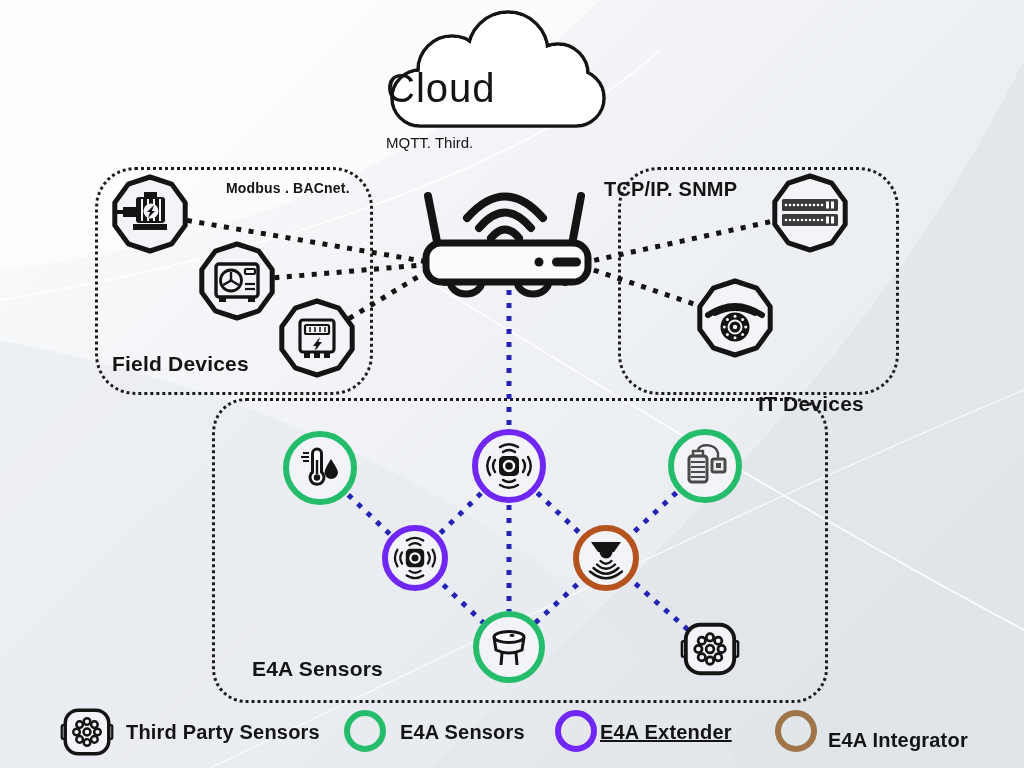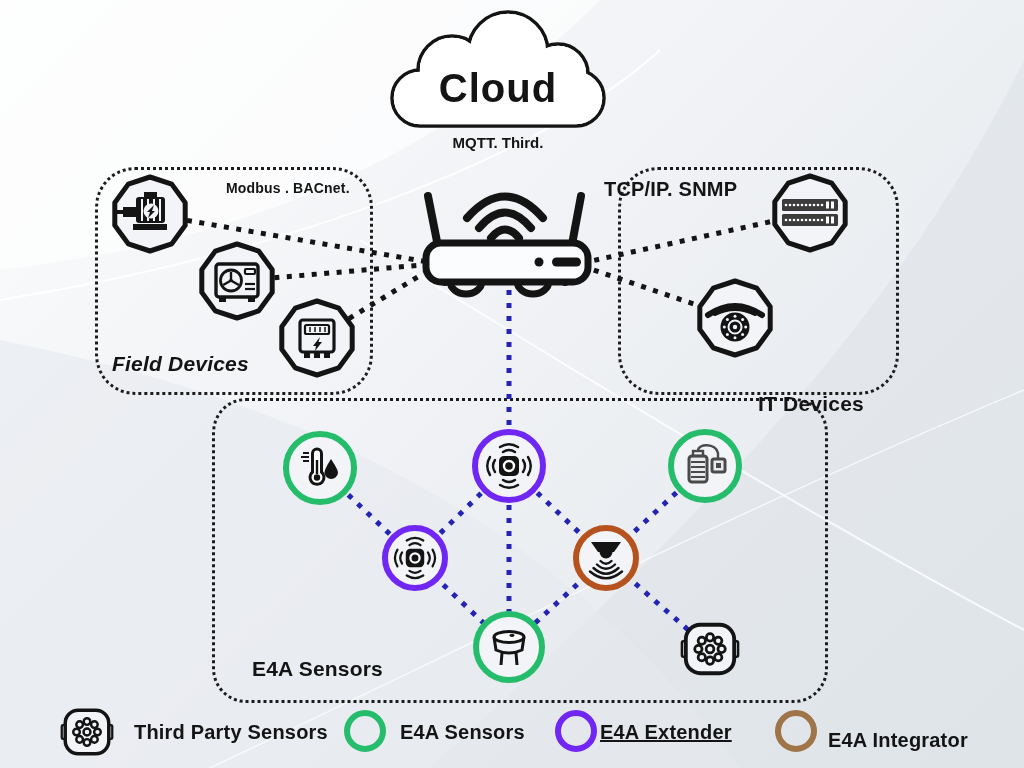--- a/index.html
+++ b/index.html
@@ -11,21 +11,21 @@
   .abs{position:absolute;}
   .dotted-box{
     position:absolute;border:3px dotted #1c1c1c;border-radius:40px;background:transparent;
   }
   .box-title{position:absolute;font-weight:700;font-size:21px;letter-spacing:.2px;}
   .proto-label{position:absolute;font-weight:700;font-size:14px;letter-spacing:.2px;text-align:center;}
   .node{
     position:absolute;border-radius:50%;background:#f2f4f7;box-sizing:border-box;
     display:flex;align-items:center;justify-content:center;
   }
-  .cloud-text{position:absolute;text-align:center;font-weight:700;}
+  .cloud-text{position:absolute;font-weight:400;}
   .legend-label{position:absolute;font-weight:700;font-size:20px;letter-spacing:.2px;}
   .legend-ring{position:absolute;width:42px;height:42px;border-radius:50%;box-sizing:border-box;background:transparent;}
 </style>
 </head>
 <body>
 
 <div id="stage">
 
   <svg class="abs" style="left:0;top:0" width="1024" height="768" viewBox="0 0 1024 768">
     <path d="M0,0 H600 C450,150 260,240 0,270 Z" fill="#ffffff" opacity="0.65"></path>
@@ -192,21 +192,21 @@
           <circle cx="0" cy="-1.7" r="1.5"></circle>
         <circle cx="7.6" cy="16.6" r="1.5"></circle>
           <circle cx="7.6" cy="1.4" r="1.5"></circle>
         <circle cx="-7.6" cy="16.6" r="1.5"></circle>
           <circle cx="-7.6" cy="1.4" r="1.5"></circle>
       </g>
     </g>
   </svg>
 
   <div class="proto-label" style="left:226px;top:180px;">Modbus . BACnet.</div>
-  <div class="box-title" style="left:112px;top:352px;font-style:italic;">Field Devices</div>
+  <div class="box-title" style="left:112px;top:352px;">Field Devices</div>
   <div class="proto-label" style="left:604px;top:178px;font-size:20px;">TCP/IP. SNMP</div>
   <div class="box-title" style="left:758px;top:376px;margin-top:16px;">IT Devices</div>
   <div class="box-title" style="left:252px;top:657px;">E4A Sensors</div>
 
   <div class="node" style="left:283px;top:431px;width:74px;height:74px;border:6px solid #25bd6c;">
     <svg width="44" height="44" viewBox="0 0 44 44">
       <path d="M14.5,7.5 a4.5,4.5 0 0 1 9,0 V26 a7,7 0 1 1 -9,0 Z" fill="#ffffff" stroke="#141414" stroke-width="3"></path>
       <line x1="19" y1="14" x2="19" y2="28" stroke="#141414" stroke-width="2.4"></line>
       <circle cx="19" cy="31.5" r="3.2" fill="#141414"></circle>
       <g stroke="#141414" stroke-width="2">
@@ -317,21 +317,21 @@
       <circle cx="43" cy="31" r="3.8"></circle>
         <circle cx="19" cy="31" r="3.8"></circle>
       <circle cx="31" cy="43" r="3.8"></circle>
         <circle cx="31" cy="19" r="3.8"></circle>
       <circle cx="39.5" cy="39.5" r="3.8"></circle>
         <circle cx="39.5" cy="22.5" r="3.8"></circle>
       <circle cx="22.5" cy="39.5" r="3.8"></circle>
         <circle cx="22.5" cy="22.5" r="3.8"></circle>
     </g>
   </svg>
-  <div class="legend-label" style="left:134px;top:721px;">Third Party Sensors</div>
+  <div class="legend-label" style="left:126px;top:721px;">Third Party Sensors</div>
 
   <div class="legend-ring" style="left:344px;top:710px;border:6px solid #25bd6c;"></div>
   <div class="legend-label" style="left:400px;top:721px;">E4A Sensors</div>
 
   <div class="legend-ring" style="left:555px;top:710px;border:6px solid #7127f3;"></div>
   <div class="legend-label" style="left:600px;top:721px;text-decoration:underline;">E4A Extender</div>
 
   <div class="legend-ring" style="left:775px;top:710px;border:6px solid #9e7448;"></div>
   <div class="legend-label" style="left:828px;top:721px;margin-top:8px;">E4A Integrator</div>
 

